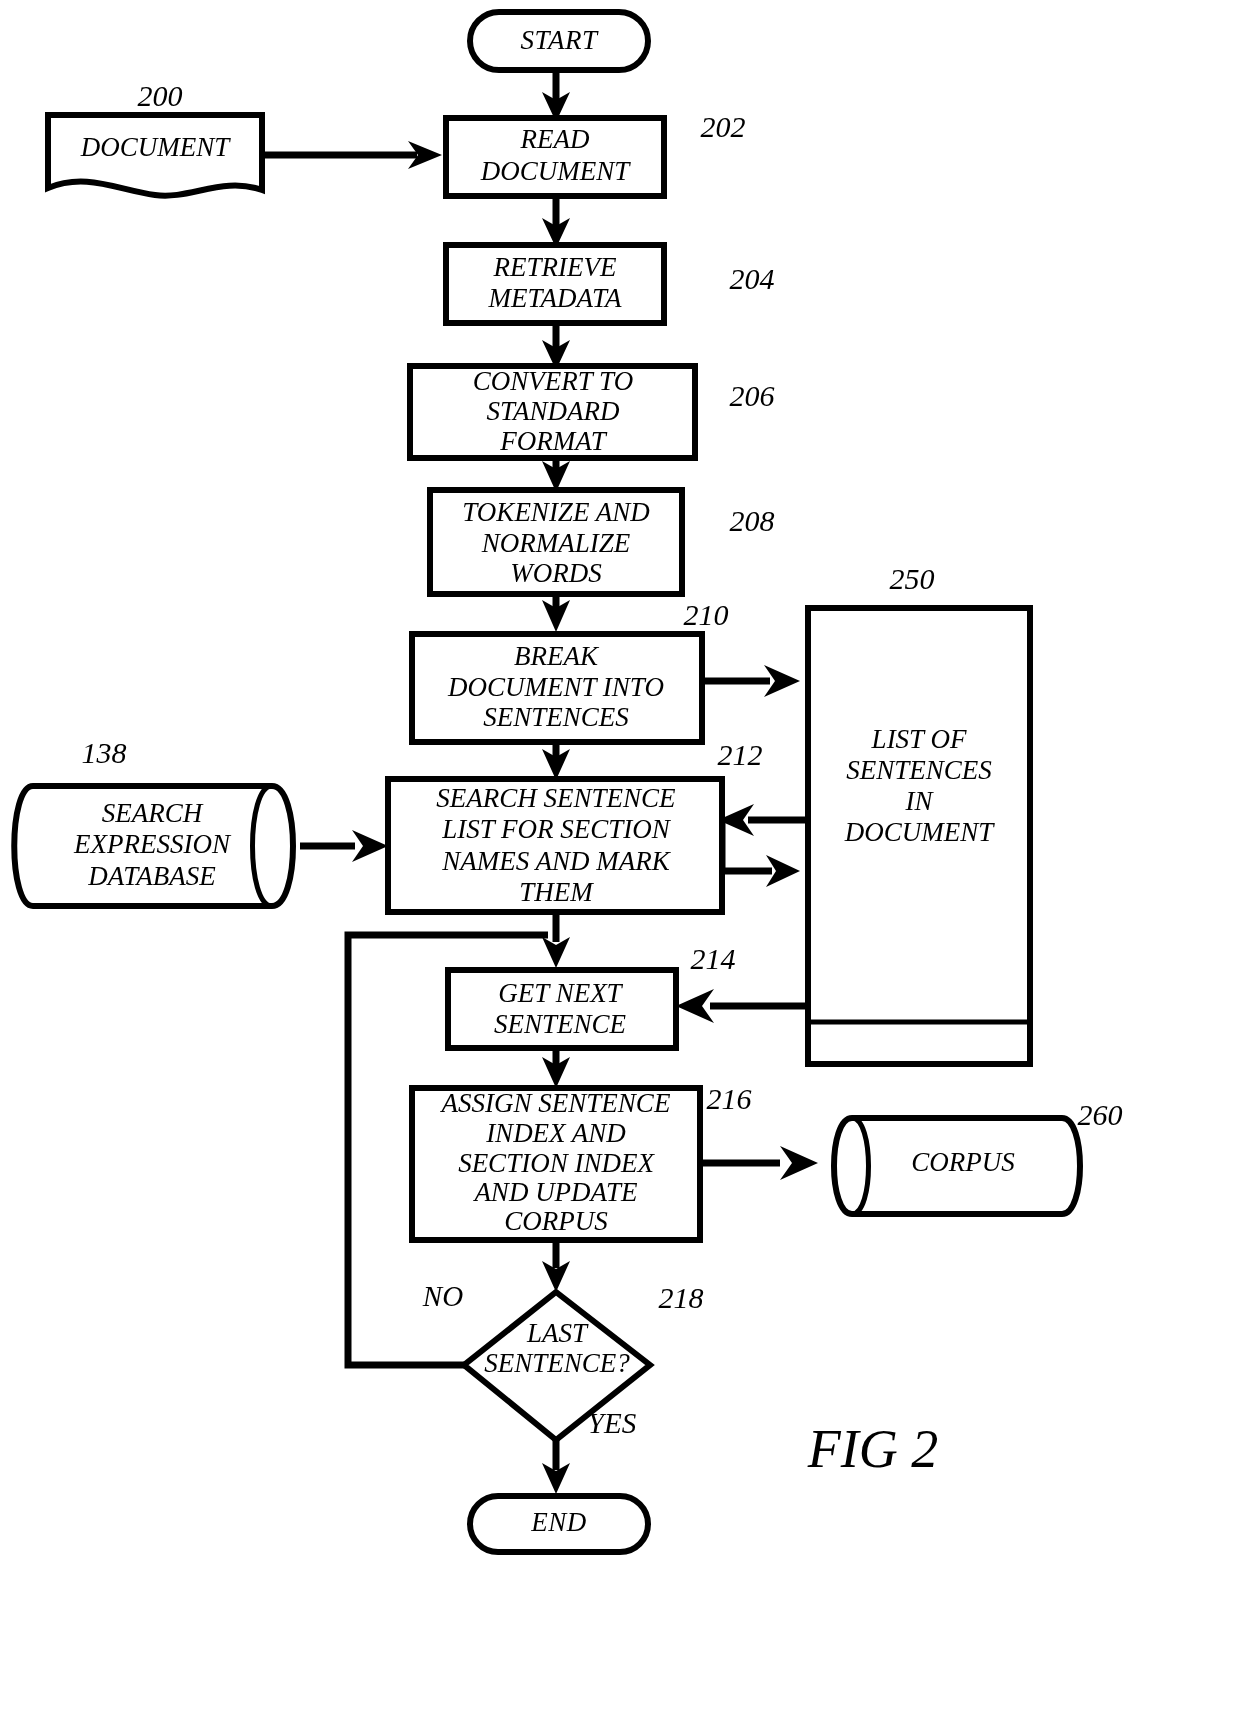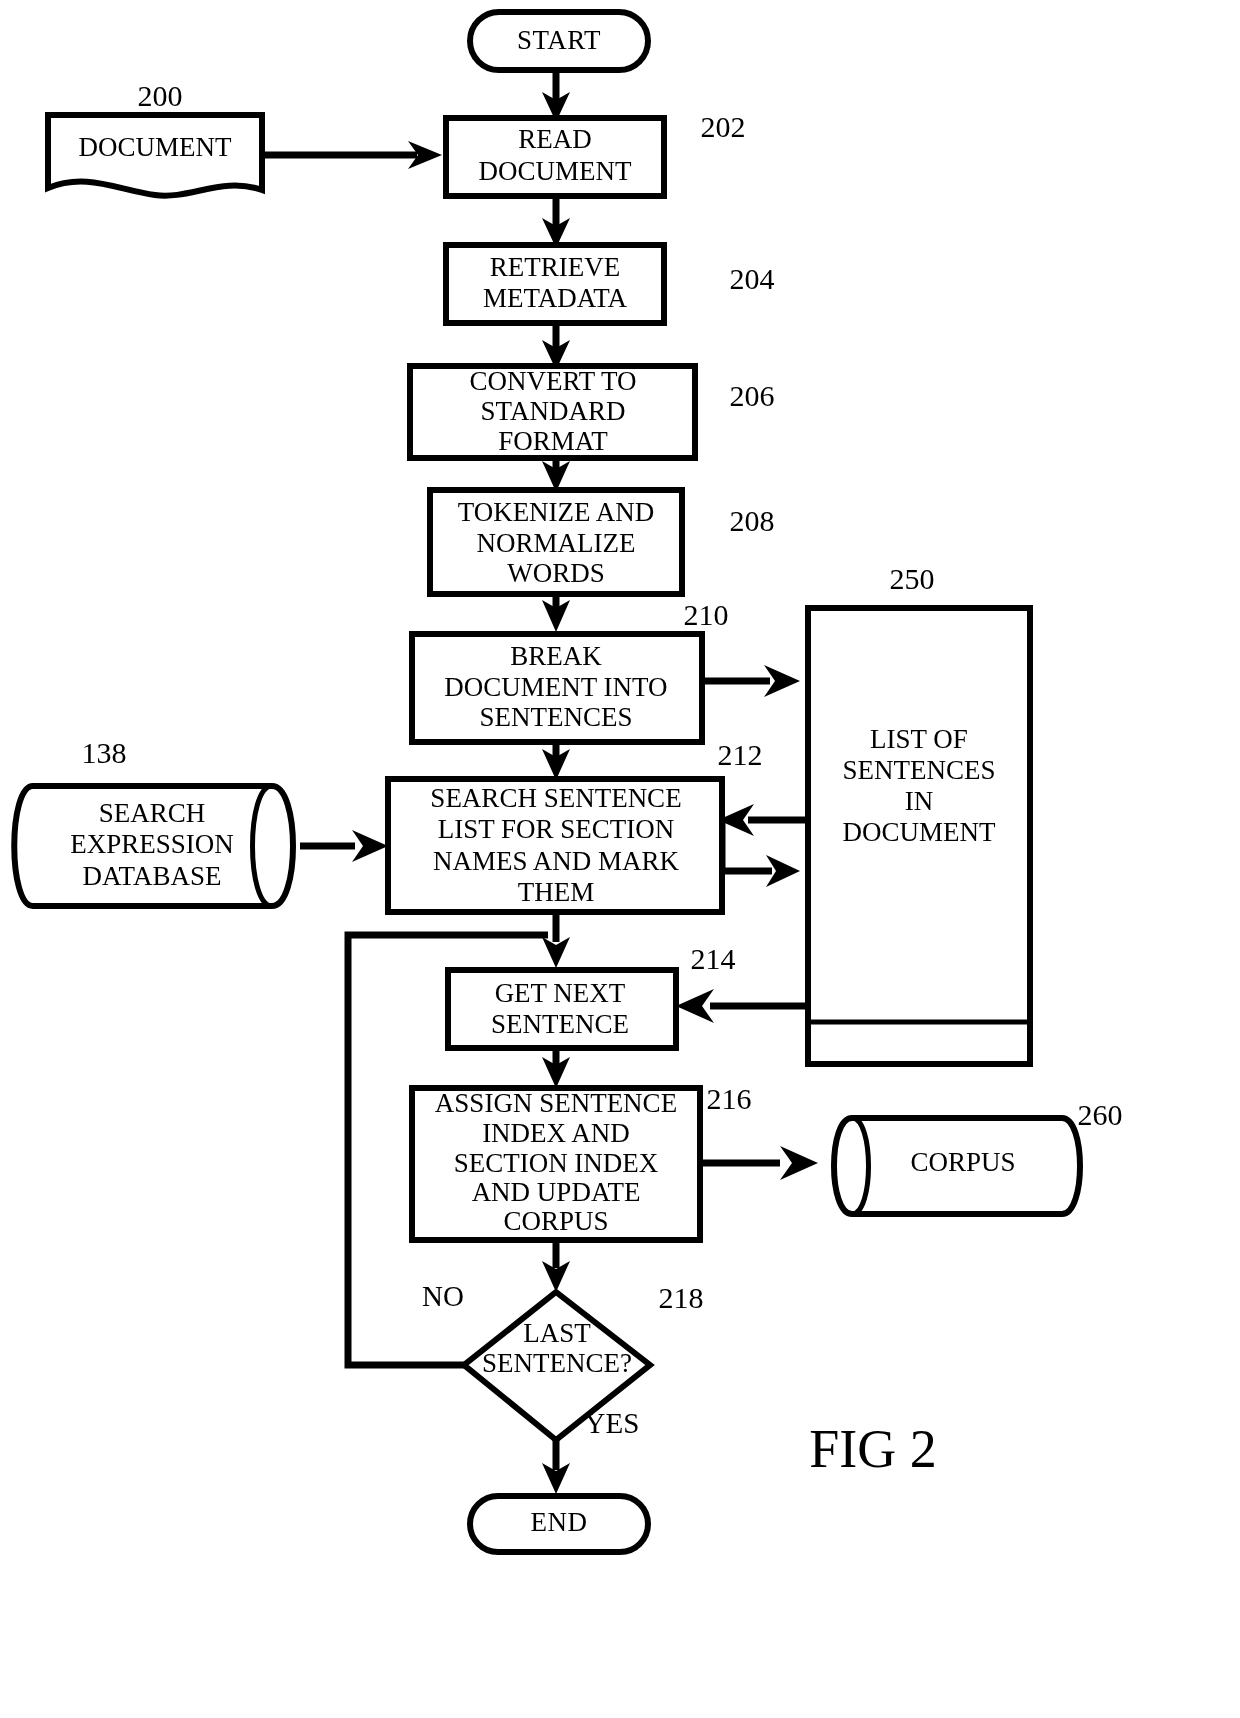--- a/index.html
+++ b/index.html
@@ -10,20 +10,21 @@
   body {
     width: 1240px;
     height: 1718px;
     font-family: "Liberation Serif", "DejaVu Serif", serif;
     overflow: hidden;
   }
   #figure-root {
     position: relative;
     width: 1240px;
     height: 1718px;
+    font-style: italic;
   }
   svg.flow {
     position: absolute;
     top: 0;
     left: 0;
     width: 1240px;
     height: 1718px;
   }
   .shape-stroke {
     fill: #ffffff;

